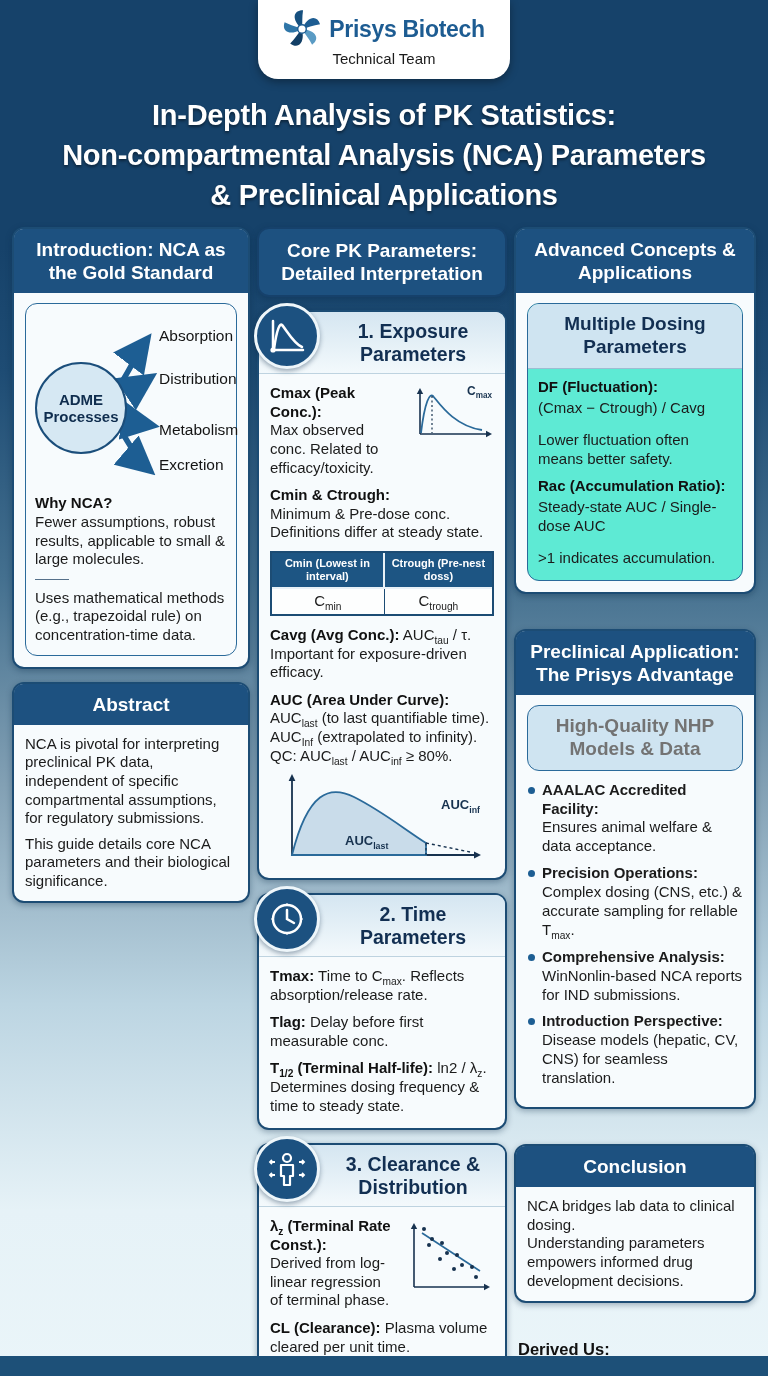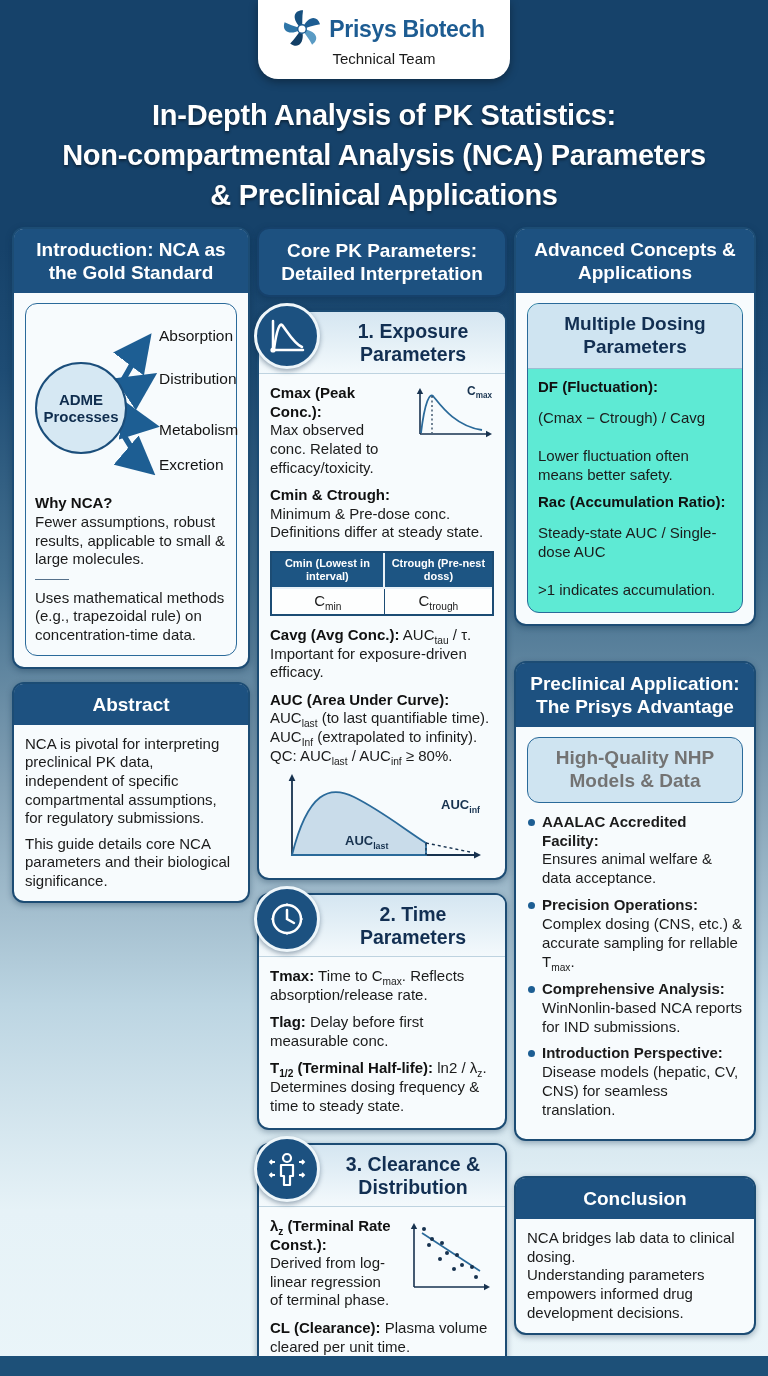--- a/index.html
+++ b/index.html
@@ -70,22 +70,22 @@
   .sub-box{border:1.5px solid #2a6a9a;border-radius:12px;overflow:hidden;background:#5eead4;}
   .sub-box-title{background:#cfe4f1;padding:9px 6px;text-align:center;font-weight:bold;
     color:#122f52;font-size:19px;line-height:1.2;border-bottom:1.5px solid #9dbdd2;}
   .sub-box-body{padding:9px 10px 10px;}
   .pill-box{border:1.5px solid #2a6a9a;border-radius:12px;background:#cfe4f1;padding:9px 6px;
     text-align:center;font-weight:bold;color:#737373;font-size:19px;line-height:1.2;margin-bottom:10px;}
   ul.bullets{list-style:none;}
   ul.bullets li{position:relative;padding-left:15px;margin-bottom:8px;font-size:15px;line-height:1.26;}
   ul.bullets li::before{content:"";position:absolute;left:1px;top:6px;width:7px;height:7px;
     border-radius:50%;background:#1d5e93;}
-  .formula{margin-top:12px;}
-  .note{margin-top:20px;}
+  .formula{margin-top:2px;}
+  .note{margin-top:14px;}
   
   .contact{padding:2px 4px 0;color:#111;}
   .contact-title{font-weight:bold;font-size:16.5px;margin-bottom:5px;}
   .contact-row{display:flex;align-items:center;gap:7px;margin-bottom:5px;font-size:12px;font-weight:500;}
   .contact-icon{flex:0 0 auto;display:flex;}
   .footer-bar{position:absolute;left:0;bottom:0;width:100%;height:20px;background:#1d5078;}
   .clearfix::after{content:"";display:block;clear:both;}
 </style>
 </head>
 <body>

